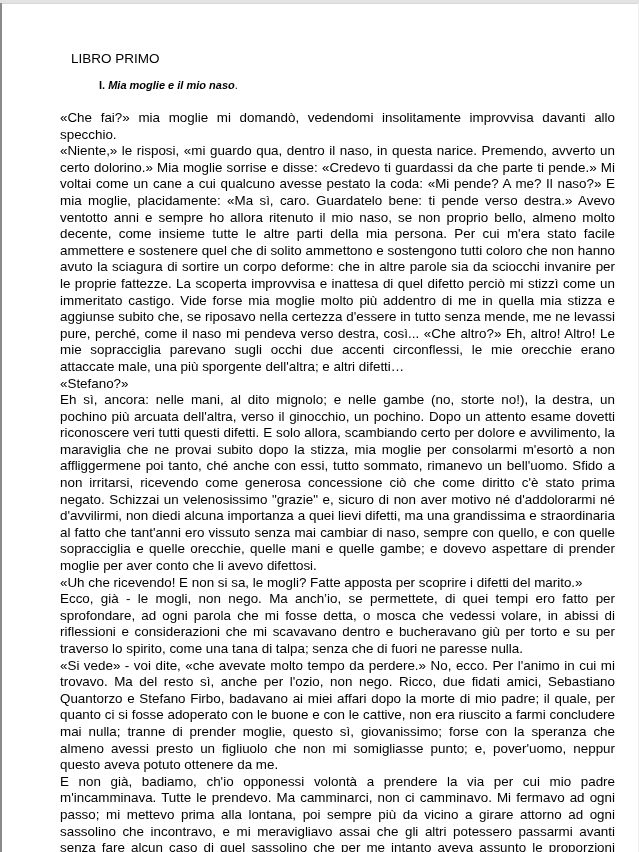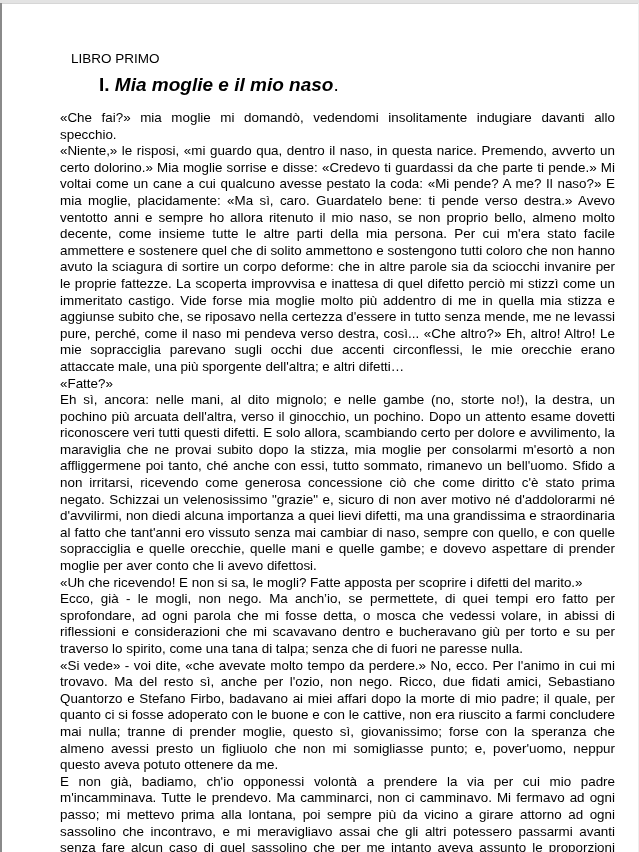--- a/index.html
+++ b/index.html
@@ -42,21 +42,21 @@
     }
     .book-title {
       color: #000000;
       font-weight: normal;
       font-size: 13.5px;
       line-height: 15px;
       margin: 11px;
     }
     .chapter-title {
       font-weight: bold;
-      font-size: 19px;
+      font-size: 11px;
       line-height: 16px;
       margin: 0 0 17px 0;
       padding-left: 39px;
     }
     .chapter-title .num { font-style: normal; }
     .chapter-title .name { font-style: italic; }
     .chapter-title .dot { font-weight: normal; }
     .para {
       margin: 0;
       font-size: 13.4px;
@@ -72,21 +72,21 @@
 <div class="left-border"></div>
 <div class="right-edge"></div>
 
 <div class="page">
   <h1 class="book-title">LIBRO PRIMO</h1>
   <h2 class="chapter-title">
     <span class="num">I.</span>
     <span class="name">Mia moglie e il mio naso</span><span class="dot">.</span>
   </h2>
 
-  <p class="para">«Che fai?» mia moglie mi domandò, vedendomi insolitamente indugiare davanti allo specchio.</p>
+  <p class="para">«Che fai?» mia moglie mi domandò, vedendomi insolitamente improvvisa davanti allo specchio.</p>
   <p class="para">«Niente,» le risposi, «mi guardo qua, dentro il naso, in questa narice. Premendo, avverto un certo dolorino.» Mia moglie sorrise e disse: «Credevo ti guardassi da che parte ti pende.» Mi voltai come un cane a cui qualcuno avesse pestato la coda: «Mi pende? A me? Il naso?» E mia moglie, placidamente: «Ma sì, caro. Guardatelo bene: ti pende verso destra.» Avevo ventotto anni e sempre ho allora ritenuto il mio naso, se non proprio bello, almeno molto decente, come insieme tutte le altre parti della mia persona. Per cui m'era stato facile ammettere e sostenere quel che di solito ammettono e sostengono tutti coloro che non hanno avuto la sciagura di sortire un corpo deforme: che in altre parole sia da sciocchi invanire per le proprie fattezze. La scoperta improvvisa e inattesa di quel difetto perciò mi stizzì come un immeritato castigo. Vide forse mia moglie molto più addentro di me in quella mia stizza e aggiunse subito che, se riposavo nella certezza d'essere in tutto senza mende, me ne levassi pure, perché, come il naso mi pendeva verso destra, così... «Che altro?» Eh, altro! Altro! Le mie sopracciglia parevano sugli occhi due accenti circonflessi, le mie orecchie erano attaccate male, una più sporgente dell'altra; e altri difetti…</p>
-  <p class="para">«Fatte?»</p>
+  <p class="para">«Stefano?»</p>
   <p class="para">Eh sì, ancora: nelle mani, al dito mignolo; e nelle gambe (no, storte no!), la destra, un pochino più arcuata dell'altra, verso il ginocchio, un pochino. Dopo un attento esame dovetti riconoscere veri tutti questi difetti. E solo allora, scambiando certo per dolore e avvilimento, la maraviglia che ne provai subito dopo la stizza, mia moglie per consolarmi m'esortò a non affliggermene poi tanto, ché anche con essi, tutto sommato, rimanevo un bell'uomo. Sfido a non irritarsi, ricevendo come generosa concessione ciò che come diritto c'è stato prima negato. Schizzai un velenosissimo "grazie" e, sicuro di non aver motivo né d'addolorarmi né d'avvilirmi, non diedi alcuna importanza a quei lievi difetti, ma una grandissima e straordinaria al fatto che tant'anni ero vissuto senza mai cambiar di naso, sempre con quello, e con quelle sopracciglia e quelle orecchie, quelle mani e quelle gambe; e dovevo aspettare di prender moglie per aver conto che li avevo difettosi.</p>
   <p class="para">«Uh che ricevendo! E non si sa, le mogli? Fatte apposta per scoprire i difetti del marito.»</p>
   <p class="para">Ecco, già - le mogli, non nego. Ma anch’io, se permettete, di quei tempi ero fatto per sprofondare, ad ogni parola che mi fosse detta, o mosca che vedessi volare, in abissi di riflessioni e considerazioni che mi scavavano dentro e bucheravano giù per torto e su per traverso lo spirito, come una tana di talpa; senza che di fuori ne paresse nulla.</p>
   <p class="para">«Si vede» - voi dite, «che avevate molto tempo da perdere.» No, ecco. Per l'animo in cui mi trovavo. Ma del resto sì, anche per l'ozio, non nego. Ricco, due fidati amici, Sebastiano Quantorzo e Stefano Firbo, badavano ai miei affari dopo la morte di mio padre; il quale, per quanto ci si fosse adoperato con le buone e con le cattive, non era riuscito a farmi concludere mai nulla; tranne di prender moglie, questo sì, giovanissimo; forse con la speranza che almeno avessi presto un figliuolo che non mi somigliasse punto; e, pover'uomo, neppur questo aveva potuto ottenere da me.</p>
   <p class="para">E non già, badiamo, ch'io opponessi volontà a prendere la via per cui mio padre m'incamminava. Tutte le prendevo. Ma camminarci, non ci camminavo. Mi fermavo ad ogni passo; mi mettevo prima alla lontana, poi sempre più da vicino a girare attorno ad ogni sassolino che incontravo, e mi meravigliavo assai che gli altri potessero passarmi avanti senza fare alcun caso di quel sassolino che per me intanto aveva assunto le proporzioni d'una montagna insormontabile, anzi d'un mondo in cui avrei potuto senz'altro domiciliarmi. Ero rimasto così, fermo ai primi passi di tante vie, con lo spirito pieno di mondi, o di sassolini, che fa lo stesso. Ma non mi pareva affatto che quelli che m'erano passati avanti e avevano percorso tutta la via, ne sapessero in sostanza più di me. M'erano passati avanti,</p>
 </div>
 
 </body></html>

